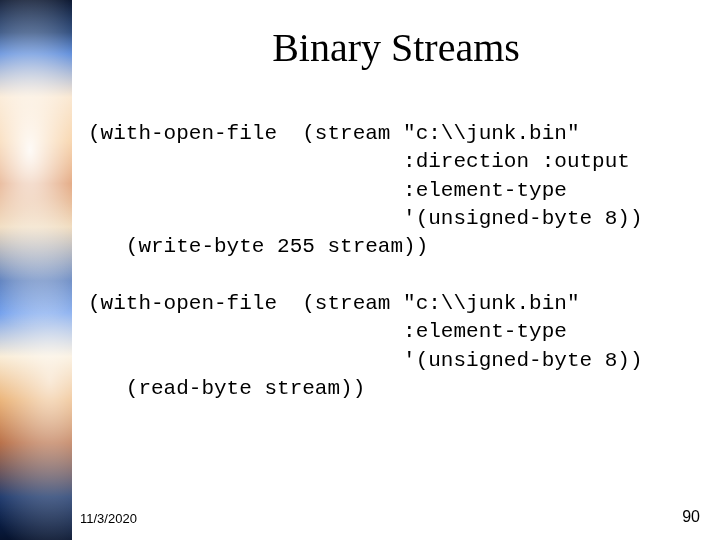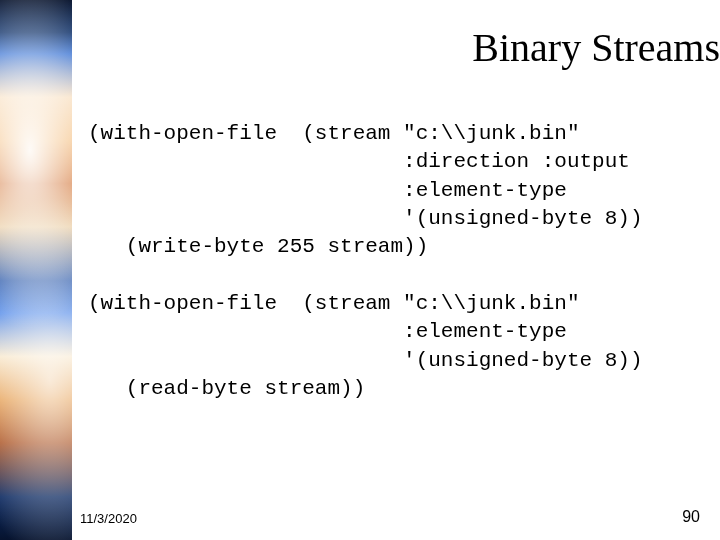--- a/index.html
+++ b/index.html
@@ -41,21 +41,21 @@
         #a64a18 82%,
         #0f2c63 92%,
         #06132e 100%
       );
   }
   .title {
     position: absolute;
     top: 24px;
     left: 72px;
     right: 0;
-    text-align: right;
+    text-align: center;
     font-size: 40px;
     color: #000;
     font-weight: 400;
   }
   .body {
     position: absolute;
     top: 120px;
     left: 88px;
     right: 24px;
     font-family: "Courier New", Courier, monospace;

